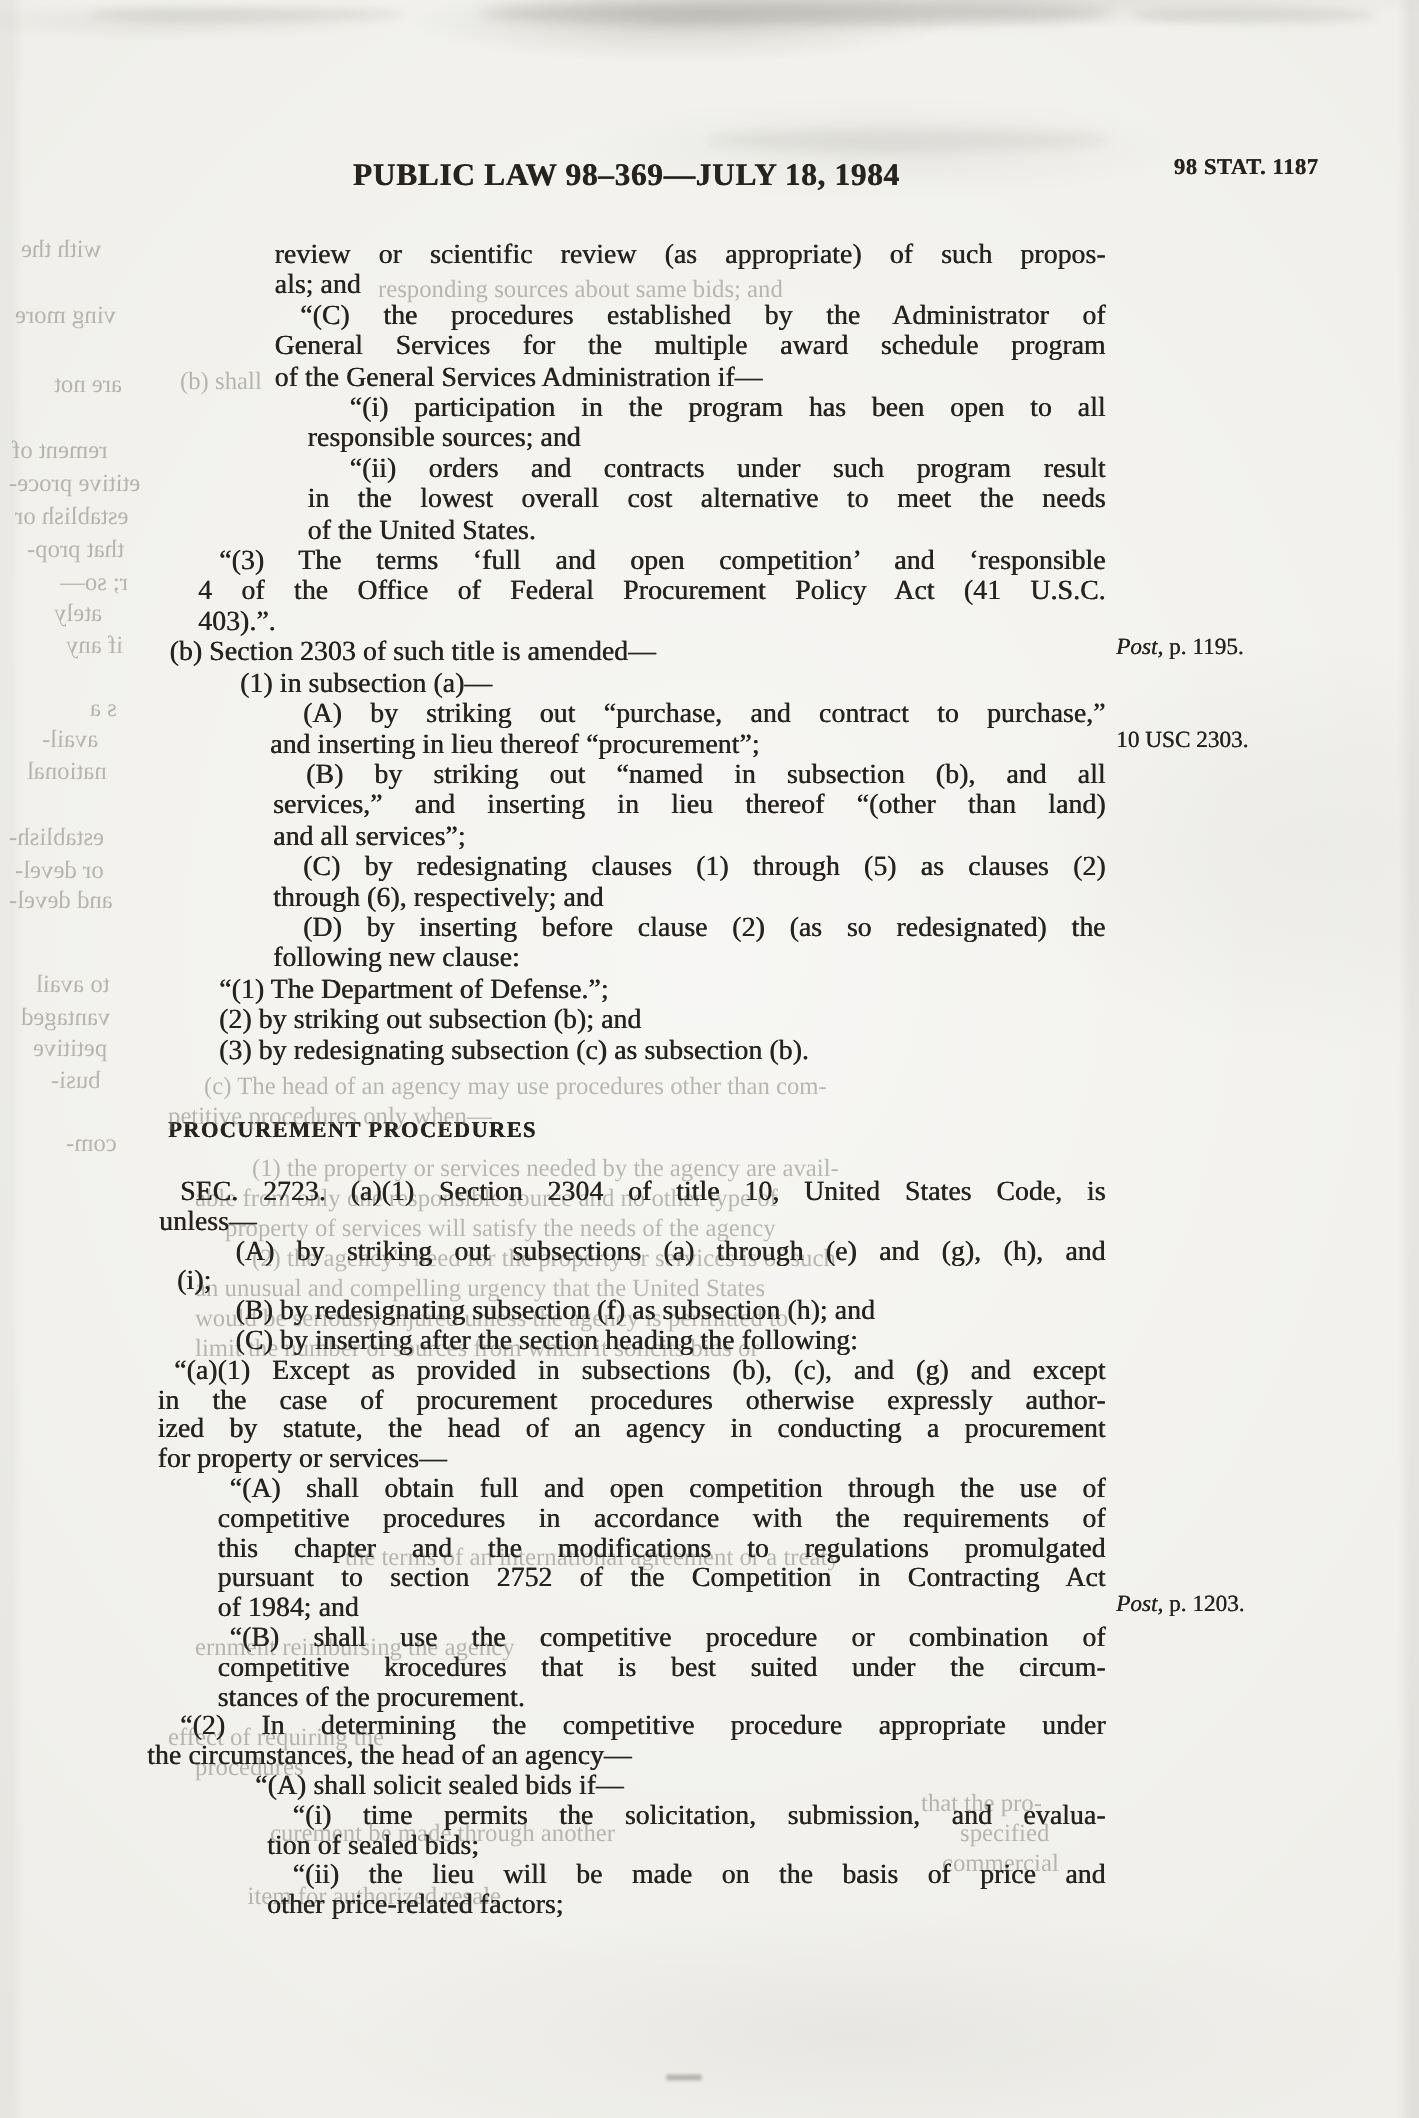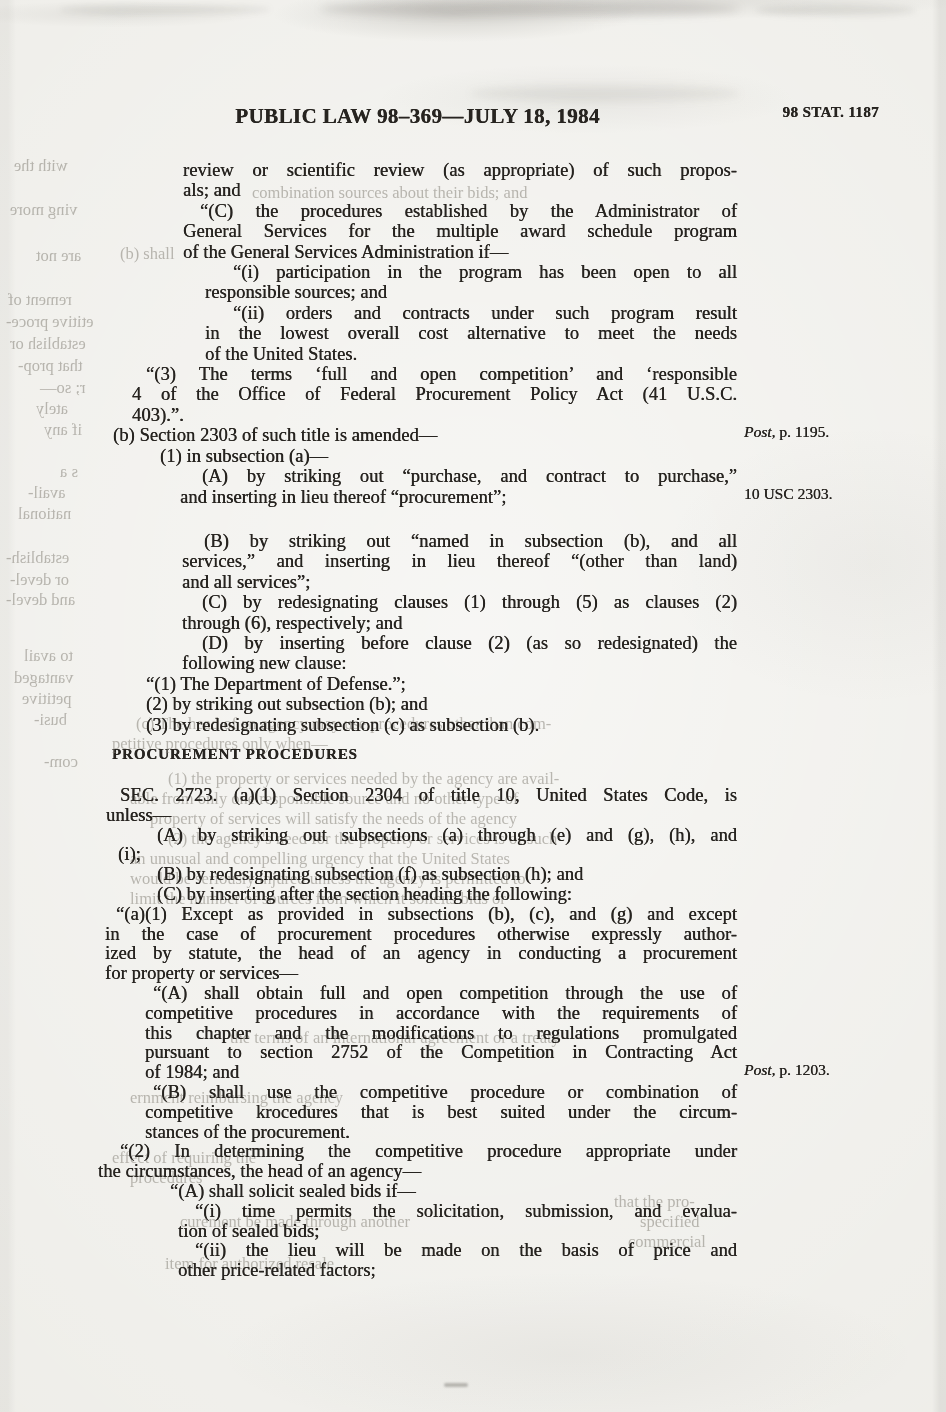--- a/index.html
+++ b/index.html
@@ -91,21 +91,21 @@
       <div class="ghost m" style="left: 28px; top: 483px;">avail-</div>
       <div class="ghost m" style="left: 18px; top: 504px;">national</div>
       <div class="ghost m" style="left: 6px; top: 548px;">establish-</div>
       <div class="ghost m" style="left: 10px; top: 570px;">or devel-</div>
       <div class="ghost m" style="left: 6px; top: 590px;">and devel-</div>
       <div class="ghost m" style="left: 24px; top: 646px;">to avail</div>
       <div class="ghost m" style="left: 14px; top: 668px;">vantaged</div>
       <div class="ghost m" style="left: 22px; top: 689px;">petitive</div>
       <div class="ghost m" style="left: 34px; top: 710px;">busi-</div>
       <div class="ghost m" style="left: 44px; top: 752px;">com-</div>
-      <div class="ghost" style="left: 252px; top: 183px;">combination sources about their bids; and</div>
+      <div class="ghost" style="left: 252px; top: 183px;">responding sources about same bids; and</div>
       <div class="ghost" style="left: 120px; top: 244px;">(b) shall</div>
       <div class="ghost" style="left: 136px; top: 714px;">(c) The head of an agency may use procedures other than com-</div>
       <div class="ghost" style="left: 112px; top: 734px;">petitive procedures only when—</div>
       <div class="ghost" style="left: 168px; top: 769px;">(1) the property or services needed by the agency are avail-</div>
       <div class="ghost" style="left: 130px; top: 789px;">able from only one responsible source and no other type of</div>
       <div class="ghost" style="left: 150px; top: 809px;">property of services will satisfy the needs of the agency</div>
       <div class="ghost" style="left: 168px; top: 829px;">(2) the agency's need for the property or services is of such</div>
       <div class="ghost" style="left: 130px; top: 849px;">an unusual and compelling urgency that the United States</div>
       <div class="ghost" style="left: 130px; top: 869px;">would be seriously injured unless the agency is permitted to</div>
       <div class="ghost" style="left: 130px; top: 889px;">limit the number of sources from which it solicits bids or</div>
@@ -131,21 +131,21 @@
         <div class="line j" style="margin-left: 233px; width: 504px;">“(ii) orders and contracts under such program result</div>
         <div class="line j" style="margin-left: 205px; width: 532px;">in the lowest overall cost alternative to meet the needs</div>
         <div class="line" style="margin-left: 205px;">of the United States.</div>
         <div class="line j" style="margin-left: 146px; width: 591px;">“(3) The terms ‘full and open competition’ and ‘responsible</div>
         <div class="line j" style="margin-left: 132px; width: 605px;">4 of the Office of Federal Procurement Policy Act (41 U.S.C.</div>
         <div class="line" style="margin-left: 132px;">403).”.</div>
         <div class="line" style="margin-left: 113px;">(b) Section 2303 of such title is amended—</div>
         <div class="line" style="margin-left: 160px;">(1) in subsection (a)—</div>
         <div class="line j" style="margin-left: 202px; width: 535px;">(A) by striking out “purchase, and contract to purchase,”</div>
         <div class="line" style="margin-left: 180px;">and inserting in lieu thereof “procurement”;</div>
-        <div class="line j" style="margin-left: 204px; width: 533px; margin-top: 24px;">(B) by striking out “named in subsection (b), and all</div>
+        <div class="line j" style="margin-left: 204px; width: 533px;">(B) by striking out “named in subsection (b), and all</div>
         <div class="line j" style="margin-left: 182px; width: 555px;">services,” and inserting in lieu thereof “(other than land)</div>
         <div class="line" style="margin-left: 182px;">and all services”;</div>
         <div class="line j" style="margin-left: 202px; width: 535px;">(C) by redesignating clauses (1) through (5) as clauses (2)</div>
         <div class="line" style="margin-left: 182px;">through (6), respectively; and</div>
         <div class="line j" style="margin-left: 202px; width: 535px;">(D) by inserting before clause (2) (as so redesignated) the</div>
         <div class="line" style="margin-left: 182px;">following new clause:</div>
         <div class="line" style="margin-left: 146px;">“(1) The Department of Defense.”;</div>
         <div class="line" style="margin-left: 146px;">(2) by striking out subsection (b); and</div>
         <div class="line" style="margin-left: 146px;">(3) by redesignating subsection (c) as subsection (b).</div>
       </div>

